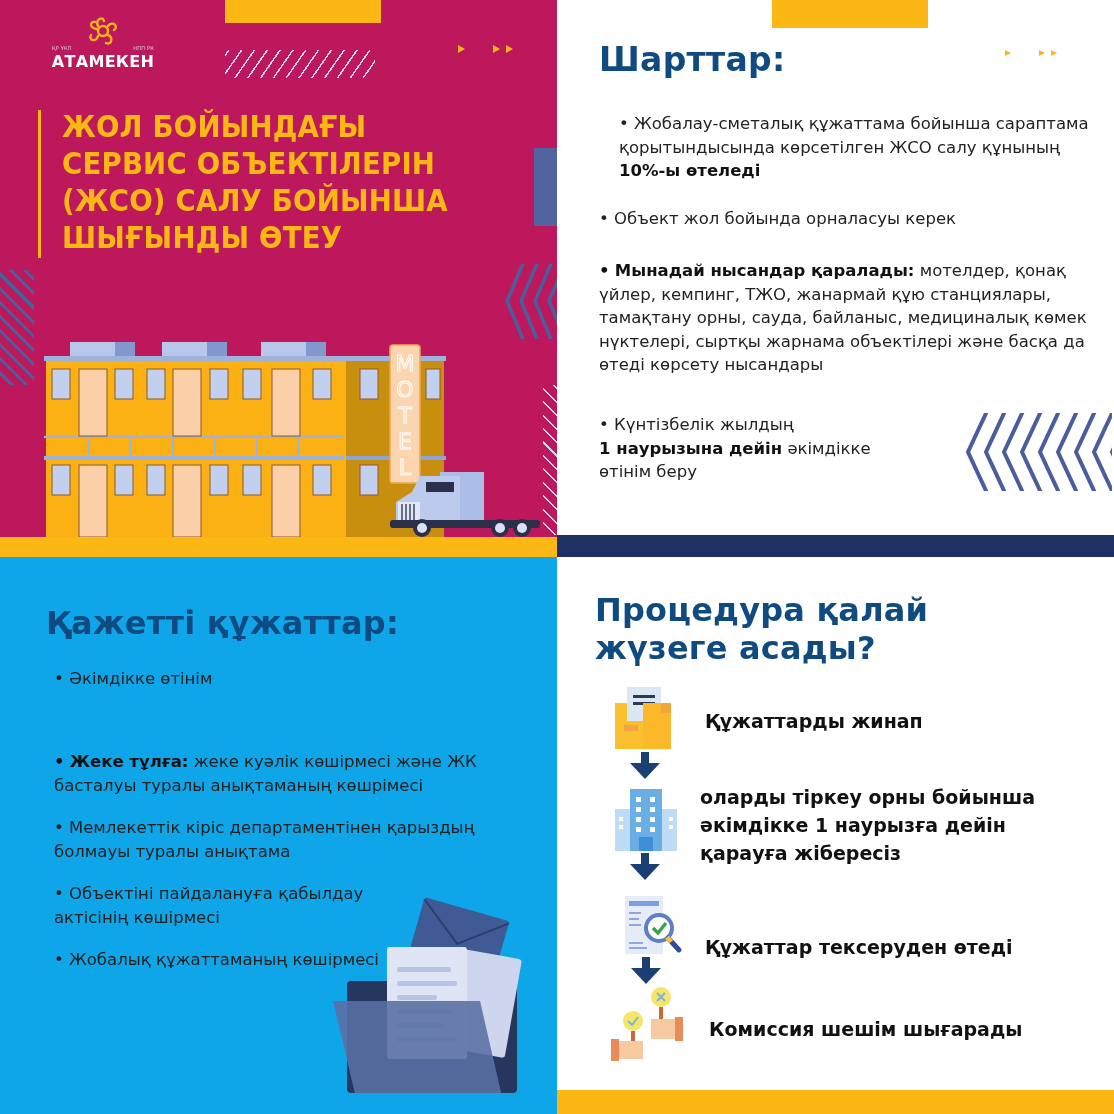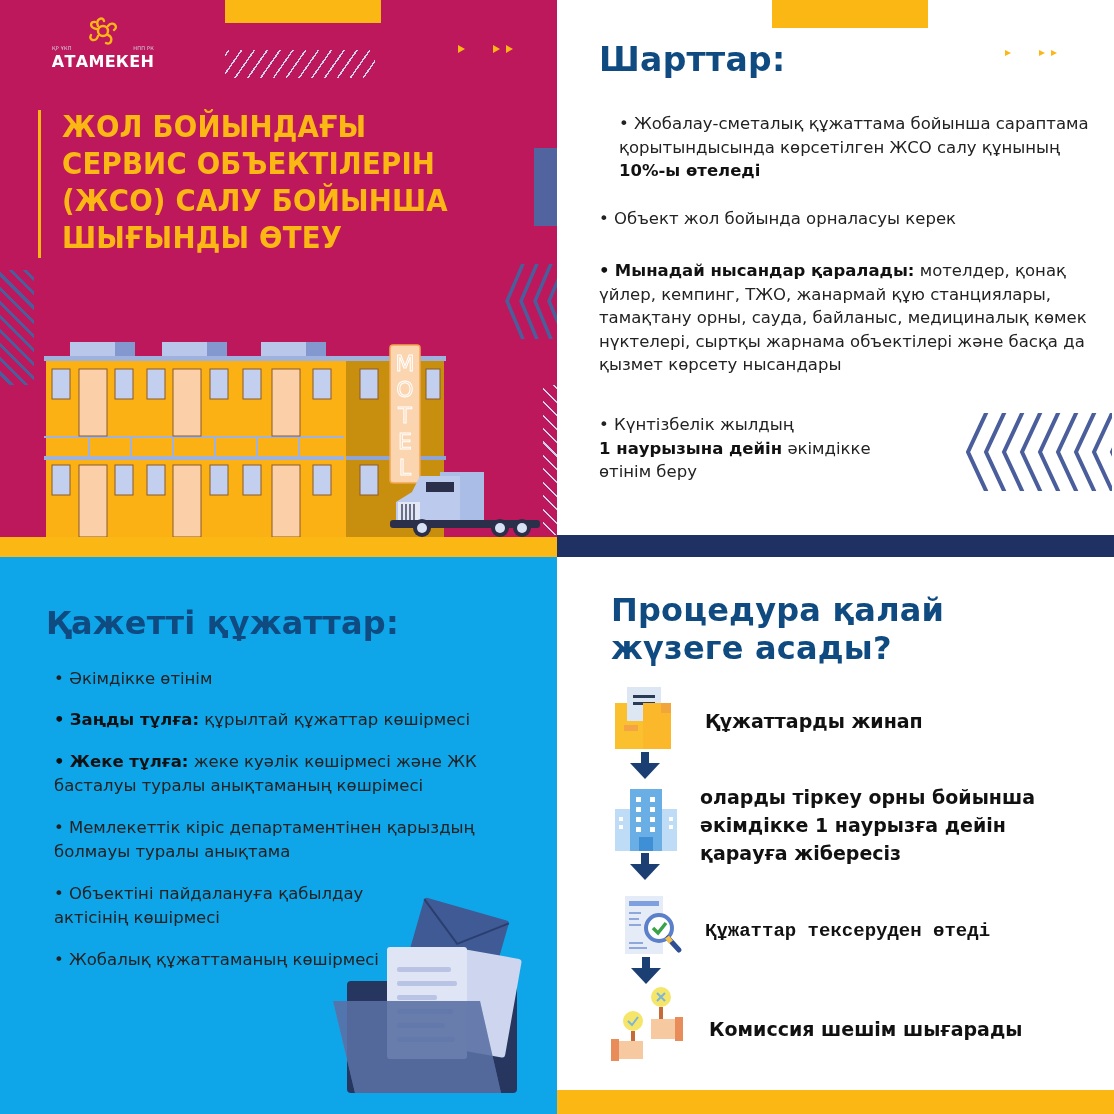--- a/index.html
+++ b/index.html
@@ -50,25 +50,25 @@
   #q2 .bottom-bar { left: 0; top: 535px; width: 557px; height: 22px; background: #1f3162; }
 
   
   #q3 { left: 0; top: 557px; width: 557px; height: 557px; background: #0ea5e9; overflow: hidden; }
   #q3 .heading { left: 46px; top: 47px; font-size: 32px; letter-spacing: 0.2px; }
   #q3 .d { left: 54px; width: 470px; }
   #q3 .folder { left: 325px; top: 340px; width: 215px; height: 200px; }
 
   
   #q4 { left: 557px; top: 557px; width: 557px; height: 557px; background: #ffffff; overflow: hidden; }
-  #q4 .heading { left: 54px; top: 34px; font-size: 32px; line-height: 38px; letter-spacing: 0.2px; }
+  #q4 .heading { left: 38px; top: 34px; font-size: 32px; line-height: 38px; letter-spacing: 0.2px; }
   .step-text { color: #111111; font-weight: bold; font-size: 19px; line-height: 28px; }
   #q4 .s1 { left: 148px; top: 150px; }
   #q4 .s2 { left: 143px; top: 226px; width: 360px; }
-  #q4 .s3 { left: 148px; top: 360px; font-family: Liberation Mono, monospace; }
+  #q4 .s3 { left: 148px; top: 376px; }
   #q4 .s4 { left: 152px; top: 458px; }
   #q4 .ico { width: 70px; height: 70px; }
   #q4 .arrow-down { width: 34px; height: 28px; }
   #q4-bar { left: 557px; top: 1090px; width: 557px; height: 24px; background: #fbb814; }
 </style>
 </head>
 <body>
 
 <section id="q1" class="abs">
   <div class="abs top-bar"></div>
@@ -223,21 +223,21 @@
     <span>Жобалау-сметалық құжаттама бойынша сараптама қорытындысында көрсетілген ЖСО салу құнының</span><br>
     <b>10%-ы өтеледі</b>
   </p>
   <p class="abs body-text c2">
     <span>•</span>
     <span>Объект жол бойында орналасуы керек</span>
   </p>
   <p class="abs body-text c3">
     <b>•</b>
     <b>Мынадай нысандар қаралады:</b>
-    <span>мотелдер, қонақ үйлер, кемпинг, ТЖО, жанармай құю станциялары, тамақтану орны, сауда, байланыс, медициналық көмек нүктелері, сыртқы жарнама объектілері және басқа да қызмет көрсету нысандары</span>
+    <span>мотелдер, қонақ үйлер, кемпинг, ТЖО, жанармай құю станциялары, тамақтану орны, сауда, байланыс, медициналық көмек нүктелері, сыртқы жарнама объектілері және басқа да өтеді көрсету нысандары</span>
   </p>
   <p class="abs body-text c4">
     <span>•</span>
     <span>Күнтізбелік жылдың</span><br>
     <b>1 наурызына дейін</b>
     <span>әкімдікке өтінім беру</span>
   </p>
 
   <div class="abs chevrons">
     <svg width="146" height="78" viewBox="0 0 146 78">
@@ -257,25 +257,20 @@
 
   <div class="abs bottom-bar"></div>
 </section>
 
 <section id="q3" class="abs">
   <h2 class="abs heading h-blue">Қажетті құжаттар:</h2>
 
   <p class="abs body-text d" style="top:110px">
     <span>•</span>
     <span>Әкімдікке өтінім</span>
-  </p>
-  <p class="abs body-text d" style="top:151px">
-    <b>•</b>
-    <b>Заңды тұлға:</b>
-    <span>құрылтай құжаттар көшірмесі</span>
   </p>
   <p class="abs body-text d" style="top:193px; width:440px">
     <b>•</b>
     <b>Жеке тұлға:</b>
     <span>жеке куәлік көшірмесі және ЖК басталуы туралы анықтаманың көшрімесі</span>
   </p>
   <p class="abs body-text d" style="top:259px; width:440px">
     <span>•</span>
     <span>Мемлекеттік кіріс департаментінен қарыздың болмауы туралы анықтама</span>
   </p>

